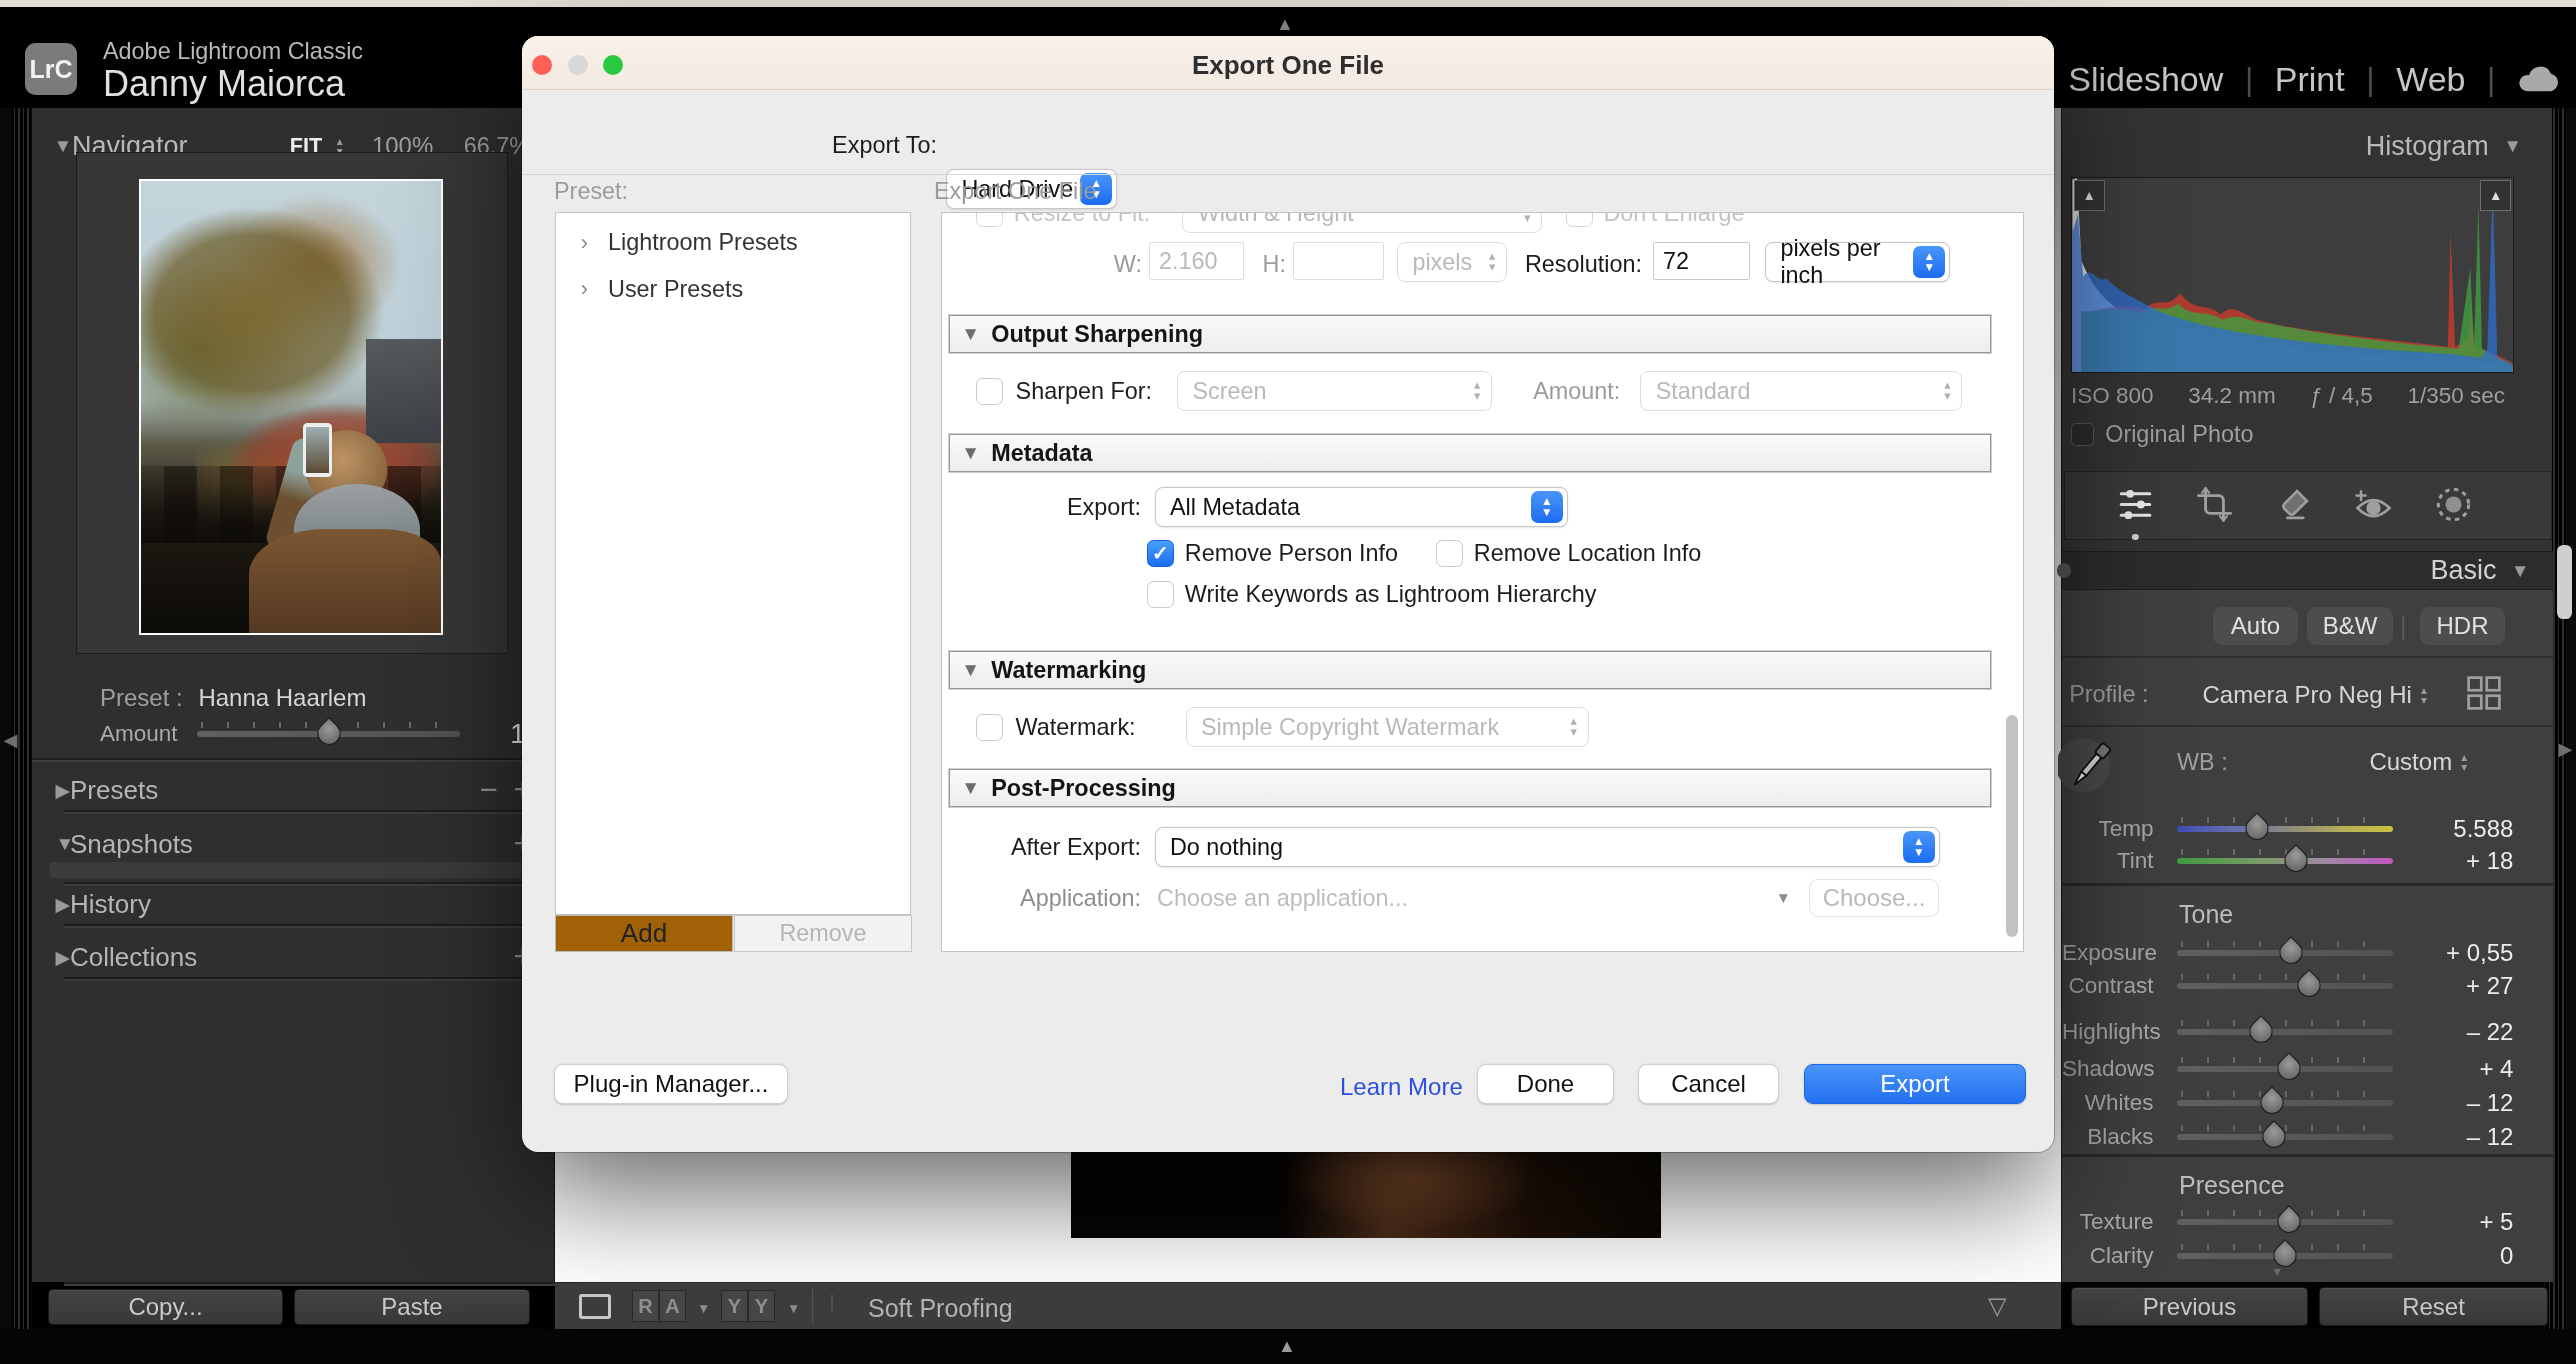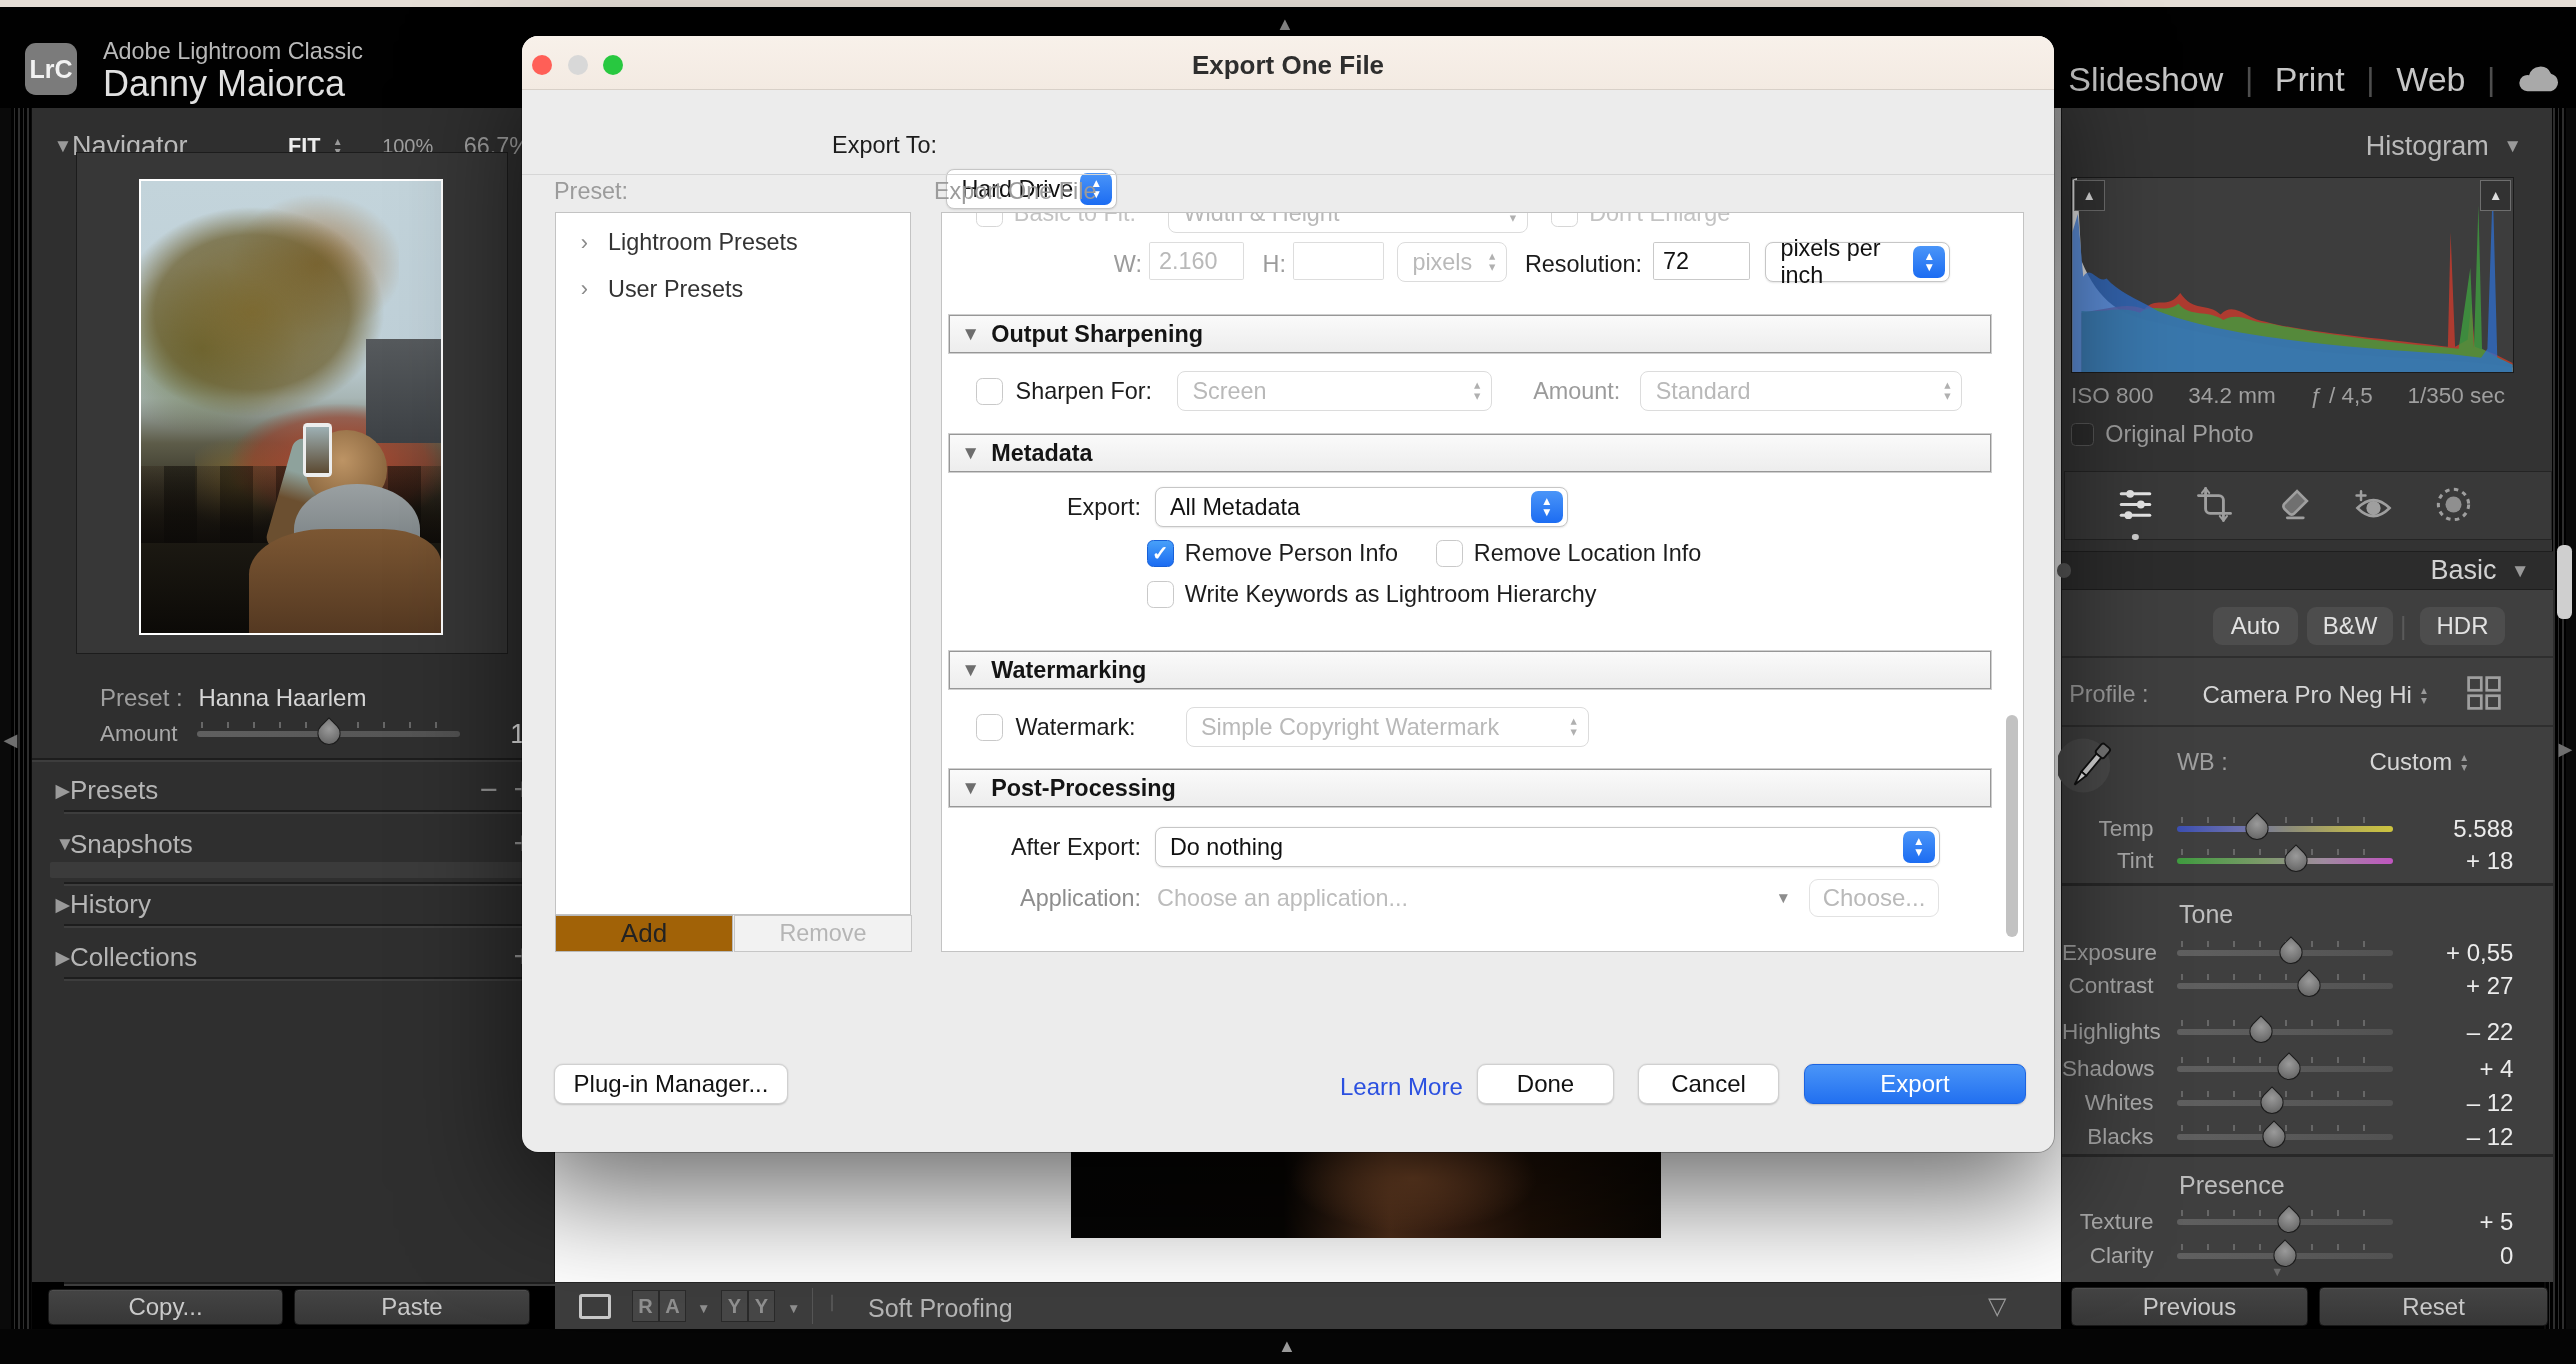--- a/index.html
+++ b/index.html
@@ -164,21 +164,21 @@
 
     <div class="abs" style="left:0;top:18px;width:523px;height:40px;display:flex;align-items:center;">
       <span class="tri" style="width:40px;padding-left:21.6px;">▼</span>
       <span class="phead">Navigator</span>
       <span style="margin-left:auto;display:flex;align-items:center;gap:5.4px;padding-right:25px;">
         <span style="color:#ececec;font-size:21.6px;font-weight:bold;">FIT</span>
         <span class="updn">
             <span>▴</span>
             <span>▾</span>
           </span>
-        <span class="dimlab" style="font-size:20px;margin-left:36px;">100%</span>
+        <span class="dimlab" style="font-size:24px;margin-left:24px;">100%</span>
         <span class="dimlab" style="font-size:23.4px;margin-left:25px;">66.7%</span>
       </span>
     </div>
 
     <div class="abs nav-thumbbox" style="left:44px;top:44px;"></div>
     <div class="abs nav-photo" style="left:107px;top:71px;">
       <div class="np tree-main"></div>
       <div class="np tree-red"></div>
       <div class="np building"></div>
       <div class="np house"></div>
@@ -498,21 +498,21 @@
         <span style="margin-left:20px;font-size:23.4px;color:#333;">User Presets</span>
       </div>
     </div>
     <div class="abs" style="left:33px;top:879px;width:178px;height:37px;background:#a16207;border:0.9px solid #b9b9b9;display:flex;align-items:center;justify-content:center;font-size:26px;color:#222;">Add</div>
     <div class="abs" style="left:212px;top:879px;width:178px;height:37px;background:#f2f2f2;border:0.9px solid #c6c6c6;display:flex;align-items:center;justify-content:center;font-size:23.4px;color:#b5b5b5;">Remove</div>
 
     <div class="abs whitebox" style="left:419px;top:176px;width:1083px;height:740px;overflow:hidden;">
 
       <div class="abs flex" style="left:0;top:-20px;width:1083px;height:40px;">
         <span class="cb" style="margin-left:34px;opacity:.75;"></span>
-        <span class="glab" style="margin-left:10.8px;color:#c3c3c3;">Basic to Fit:</span>
+        <span class="glab" style="margin-left:10.8px;color:#c3c3c3;">Resize to Fit:</span>
         <span class="dd disabled" style="position:static;margin-left:32px;width:360px;">
           <span class="grow">Width &amp; Height</span>
           <span class="carets">
               <span>▴</span>
               <span>▾</span>
             </span>
         </span>
         <span class="cb" style="margin-left:23.4px;opacity:.75;"></span>
         <span class="glab" style="margin-left:10.8px;color:#c3c3c3;">Don't Enlarge</span>
       </div>

